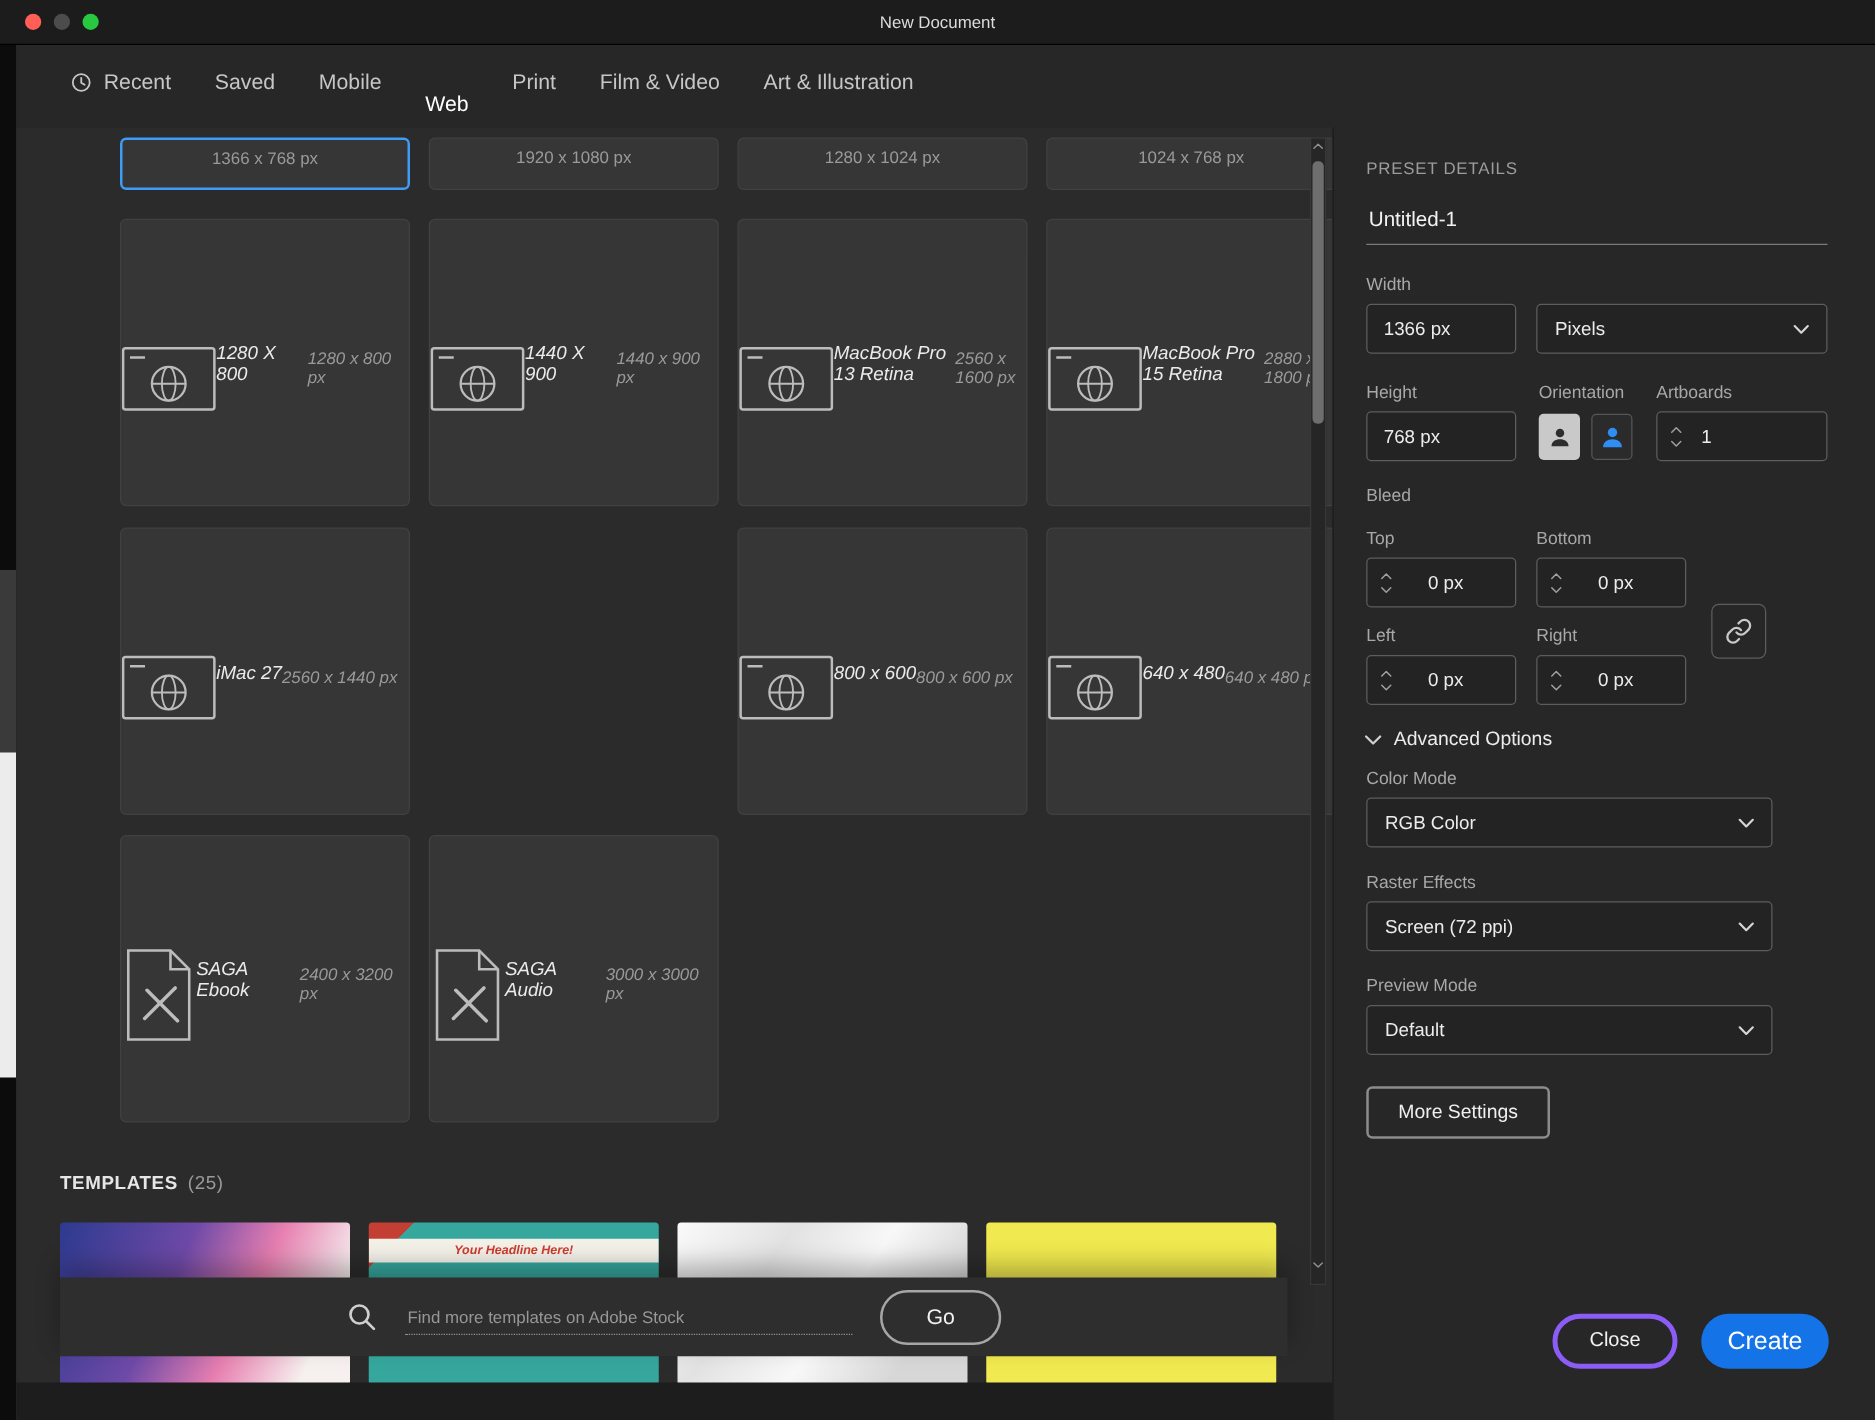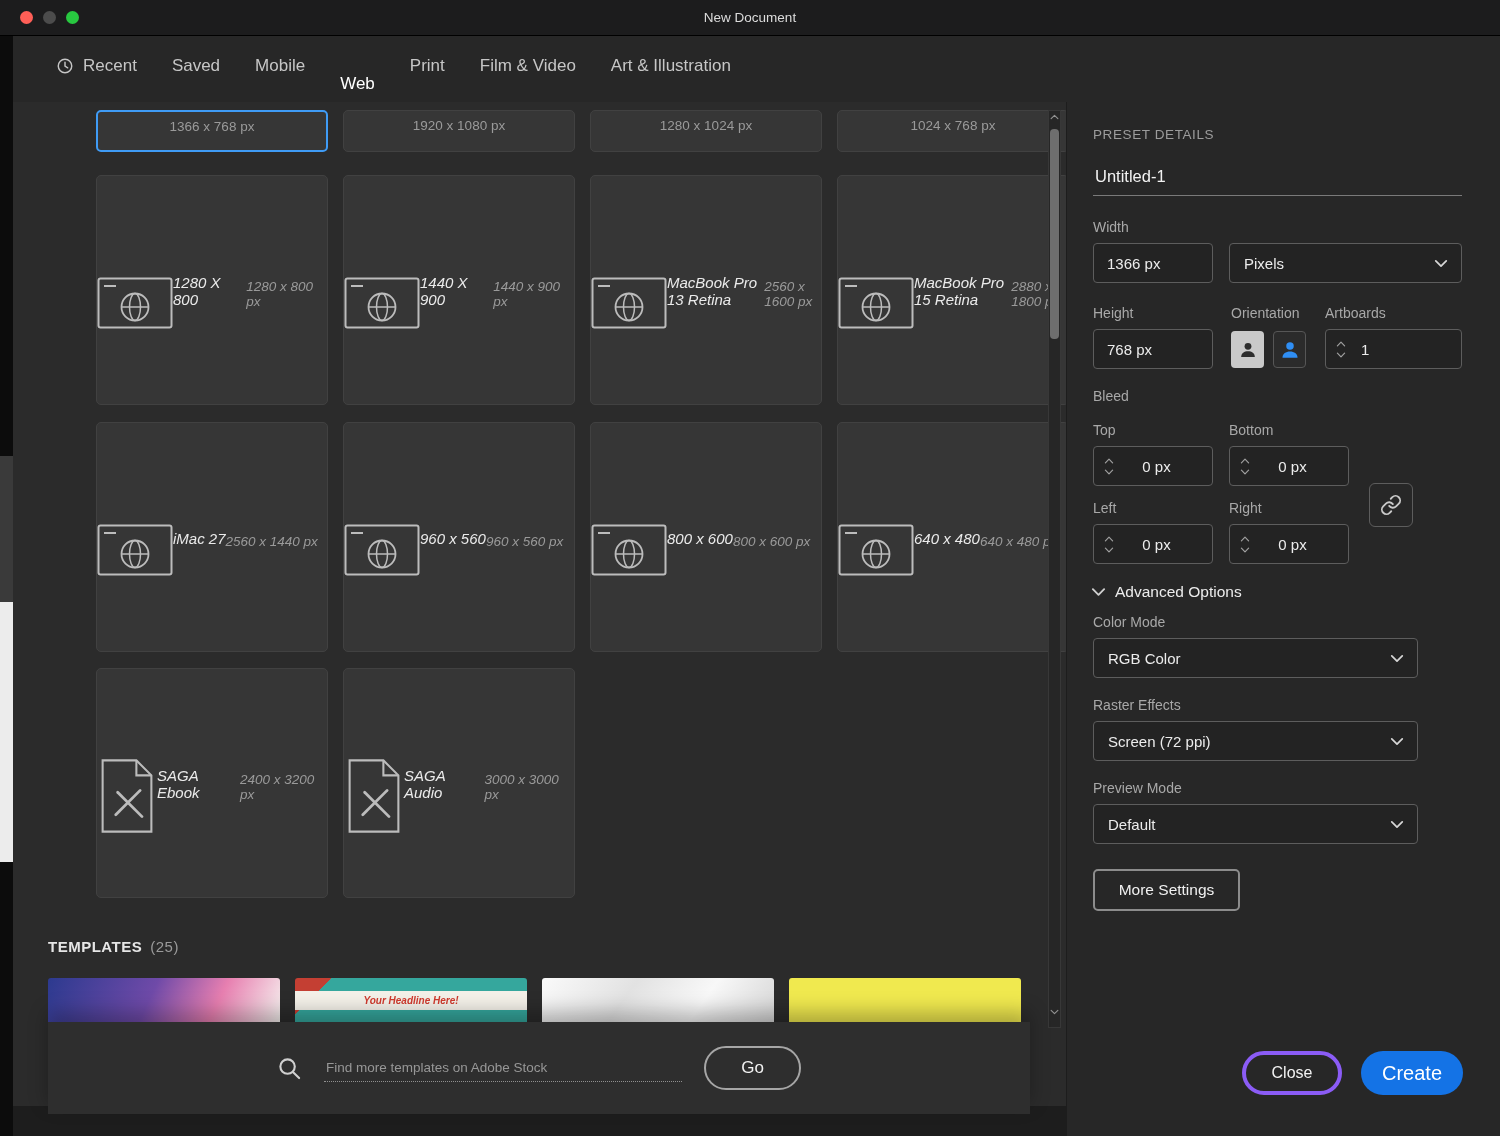--- a/index.html
+++ b/index.html
@@ -40,21 +40,21 @@
   .card-size { font-size:13.5px; color:#9a9a9a; margin-top:8px; }
   .card.partial .card-size { margin-top:0; }
 
   .tpl-heading { position:absolute; left:35px; top:836px; font-size:15px; font-weight:bold;
                  color:#e6e6e6; letter-spacing:.5px; }
   .tpl-count { color:#9a9a9a; font-weight:normal; margin-left:8px; }
   .thumb { position:absolute; top:876px; width:232px; height:130px; border-radius:3px; overflow:hidden; }
   .thumb-banner { margin-top:13px; background:#f4f1e9; text-align:center; font-size:10px;
                   font-weight:bold; font-style:italic; padding:4px 0; }
 
-  .stockbar { position:absolute; left:35px; top:920px; width:982px; height:92px; background:#2e2e2e;
+  .stockbar { position:absolute; left:35px; top:920px; width:982px; height:63px; background:#2e2e2e;
               display:flex; align-items:center; justify-content:center; gap:22px; z-index:10;
               box-shadow:0 -10px 18px rgba(0,0,0,.28); }
   .stockbar svg { color:#cfcfcf; }
   .stock-input { width:358px; background:transparent; border:none; border-bottom:1px dotted #909090;
                  color:#d0d0d0; font-size:13.5px; padding:6px 2px; outline:none; font-family:inherit; }
   .stock-input::placeholder { color:#979797; }
   .go-btn { width:97px; height:44px; border-radius:22px; border:2px solid #a6a6a6; background:transparent;
             color:#f2f2f2; font-size:17px; display:flex; align-items:center; justify-content:center; font-family:inherit; }
   .below-strip { position:absolute; left:0; top:1004px; width:1053px; height:30px; background:#1d1d1d; z-index:9; }
 
@@ -231,29 +231,20 @@
 
     <div class="card full" style="left:35px;top:320px">
       <div class="card-icon">
           <svg width="76" height="52">
             <use href="#i-browser"></use>
           </svg>
         </div>
       <div class="card-name">iMac 27</div>
       <div class="card-size">2560 x 1440 px</div>
     </div>
-    <div class="card full" style="left:282px;top:320px">
-      <div class="card-icon">
-          <svg width="76" height="52">
-            <use href="#i-browser"></use>
-          </svg>
-        </div>
-      <div class="card-name">960 x 560</div>
-      <div class="card-size">960 x 560 px</div>
-    </div>
     <div class="card full" style="left:529px;top:320px">
       <div class="card-icon">
           <svg width="76" height="52">
             <use href="#i-browser"></use>
           </svg>
         </div>
       <div class="card-name">800 x 600</div>
       <div class="card-size">800 x 600 px</div>
     </div>
     <div class="card full" style="left:776px;top:320px">

